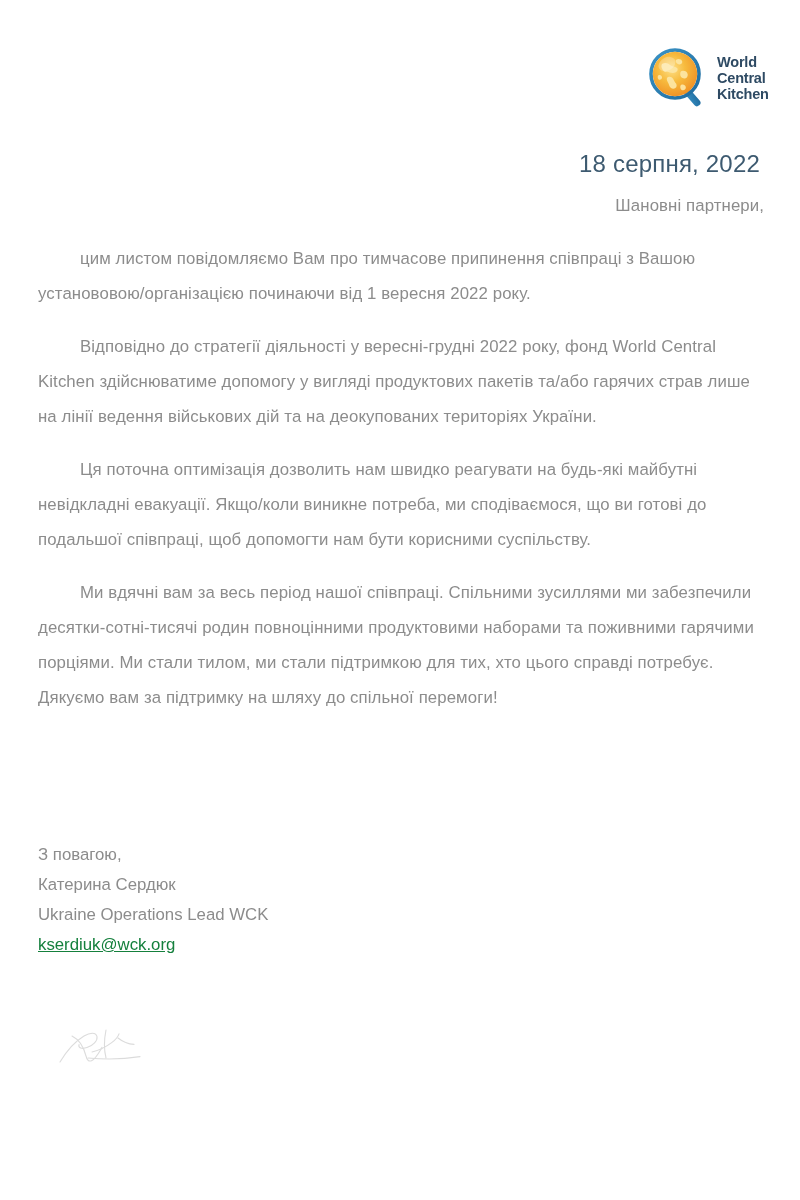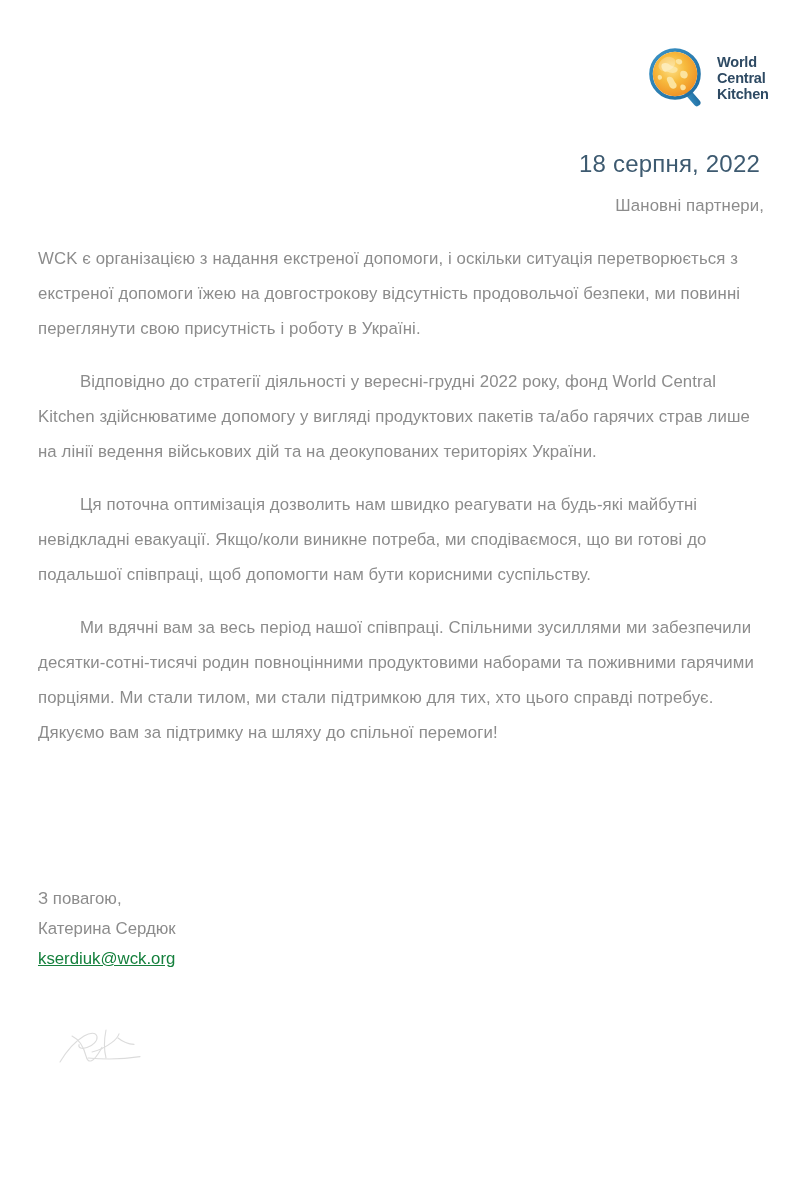--- a/index.html
+++ b/index.html
@@ -81,21 +81,21 @@
     margin: 0 0 18px 0;
     text-indent: 42px;
   }
   .para.no-indent {
     text-indent: 0;
   }
 
   
   .sign-off {
     position: absolute;
-    top: 884px;
+    top: 840px;
     left: 38px;
     color: #8c8c8c;
     font-size: 16.8px;
     line-height: 30px;
   }
   .sign-off div { white-space: nowrap; }
   .sign-email {
     text-decoration: underline;
     color: #15803d;
   }
@@ -152,29 +152,30 @@
       <span>World</span>
       <span>Central</span>
       <span>Kitchen</span>
     </div>
   </div>
 
   <div class="letter-date">18 серпня, 2022</div>
 
   <div class="letter-body">
     <p class="salutation">Шановні партнери,</p>
-    <p class="para no-indent">WCK є організацією з надання екстреної допомоги, і оскільки ситуація перетворюється з екстреної допомоги їжею на довгострокову відсутність продовольчої безпеки, ми повинні переглянути свою присутність і роботу в Україні.</p>
+    <p class="para">цим листом повідомляємо Вам про тимчасове припинення співпраці з Вашою установовою/організацією починаючи від 1 вересня 2022 року.</p>
     <p class="para">Відповідно до стратегії діяльності у вересні-грудні 2022 року, фонд World Central Kitchen здійснюватиме допомогу у вигляді продуктових пакетів та/або гарячих страв лише на лінії ведення військових дій та на деокупованих територіях України.</p>
     <p class="para">Ця поточна оптимізація дозволить нам швидко реагувати на будь-які майбутні невідкладні евакуації.  Якщо/коли виникне потреба, ми сподіваємося, що ви готові до подальшої співпраці, щоб допомогти нам бути корисними суспільству.</p>
     <p class="para">Ми вдячні вам за весь період нашої співпраці. Спільними зусиллями ми забезпечили десятки-сотні-тисячі родин повноцінними продуктовими наборами та поживними гарячими порціями. Ми стали тилом, ми стали підтримкою для тих, хто цього справді потребує. Дякуємо вам за підтримку на шляху до спільної перемоги!</p>
   </div>
 
   <div class="sign-off">
     <div>З повагою,</div>
     <div>Катерина Сердюк</div>
+    <div>Ukraine Operations Lead WCK</div>
     <div><a class="sign-email" href="#">kserdiuk@wck.org</a></div>
   </div>
 
   <div class="signature-image">
     <svg viewBox="0 0 150 58" xmlns="http://www.w3.org/2000/svg">
       <g fill="none" stroke="#b9b9b9" stroke-width="1.1" stroke-linecap="round">
         <path d="M12 44c6-10 14-20 24-26 6-3.6 12-4 13 .6.8 4-4 9-10 11-5 1.6-9 .6-8-3"></path>
         <path d="M24 18c8 4 12 12 14 20 1 4.4 3 6 6 4.4 4-2 7-8 10-13"></path>
         <path d="M44 34c7-1.6 14-5 20-9.6 3.4-2.6 6-5.6 7-8.6"></path>
         <path d="M58 12c-2 10-2 20 0 28"></path>

